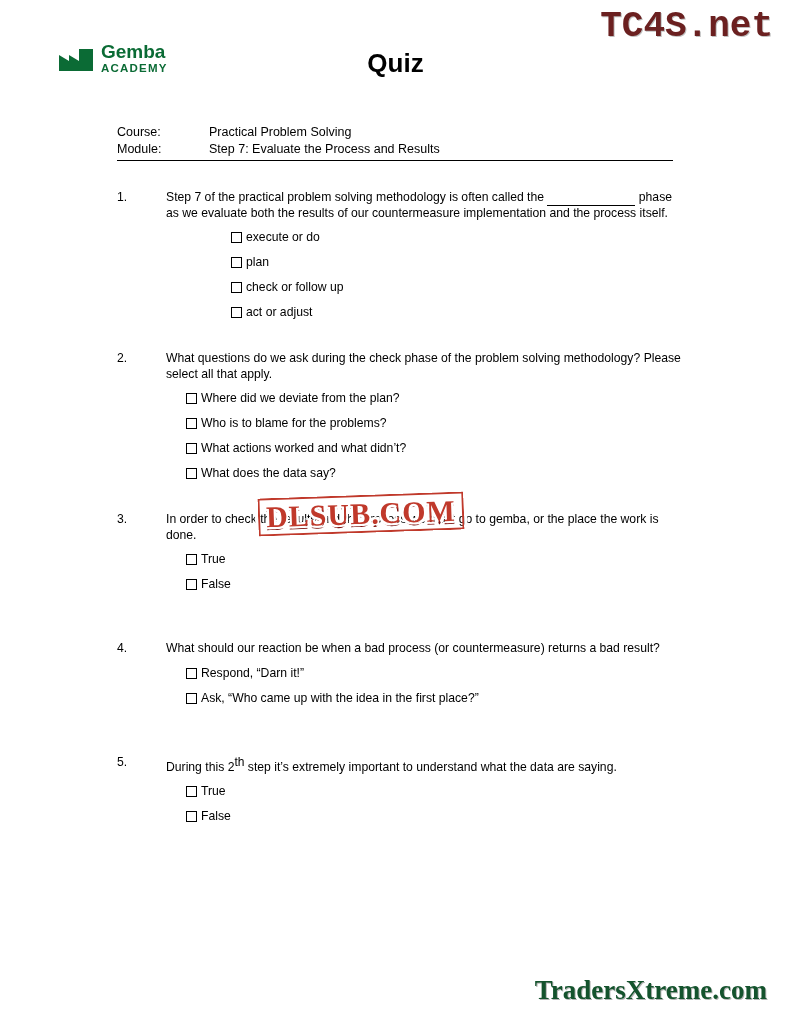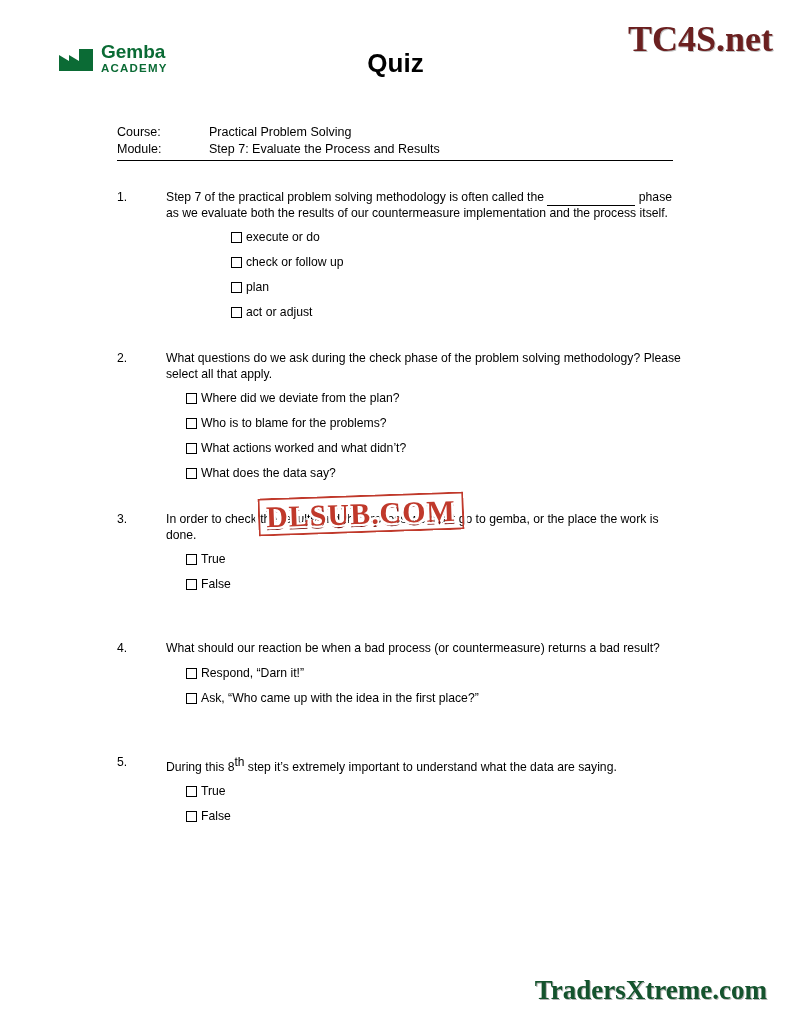--- a/index.html
+++ b/index.html
@@ -14,27 +14,26 @@
     color: #000000;
     position: relative;
     overflow: hidden;
   }
 
   
   .wm-top {
     position: absolute;
     top: 6px;
     right: 18px;
-    font-family: Liberation Serif, serif;
+    font-family: Liberation Mono, monospace;
     font-weight: bold;
     font-size: 36px;
     color: #6b2020;
     letter-spacing: 0px;
     text-shadow: 1px 1px 0 rgba(0,0,0,0.25);
-    margin-top: 12px;
   }
   .wm-bottom {
     position: absolute;
     bottom: 18px;
     right: 24px;
     font-family: "Liberation Serif", serif;
     font-weight: bold;
     font-size: 27px;
     color: #14532d;
     text-shadow: 1px 1px 0 rgba(0,0,0,0.3);
@@ -227,25 +226,25 @@
       <div class="q-text">
         <span>Step 7 of the practical problem solving methodology is often called the </span><span class="blank"></span><span> phase as we evaluate both the results of our countermeasure implementation and the process itself.</span>
       </div>
       <div class="opts opt-indent">
         <div class="opt">
           <span class="cb"></span>
           <span>execute or do</span>
         </div>
         <div class="opt">
           <span class="cb"></span>
+          <span>plan</span>
+        </div>
+        <div class="opt">
+          <span class="cb"></span>
           <span>check or follow up</span>
-        </div>
-        <div class="opt">
-          <span class="cb"></span>
-          <span>plan</span>
         </div>
         <div class="opt">
           <span class="cb"></span>
           <span>act or adjust</span>
         </div>
       </div>
     </div>
   </div>
 
   <div class="spacer-lg"></div>
@@ -312,21 +311,21 @@
       </div>
     </div>
   </div>
 
   <div class="spacer-lg" style="height:28px"></div>
 
   <div class="q">
     <div class="q-num">5.</div>
     <div class="q-body">
       <div class="q-text">
-        <span>During this 8</span><sup>th</sup><span> step it’s extremely important to understand what the data are saying.</span>
+        <span>During this 2</span><sup>th</sup><span> step it’s extremely important to understand what the data are saying.</span>
       </div>
       <div class="opts">
         <div class="opt">
           <span class="cb"></span>
           <span>True</span>
         </div>
         <div class="opt">
           <span class="cb"></span>
           <span>False</span>
         </div>

